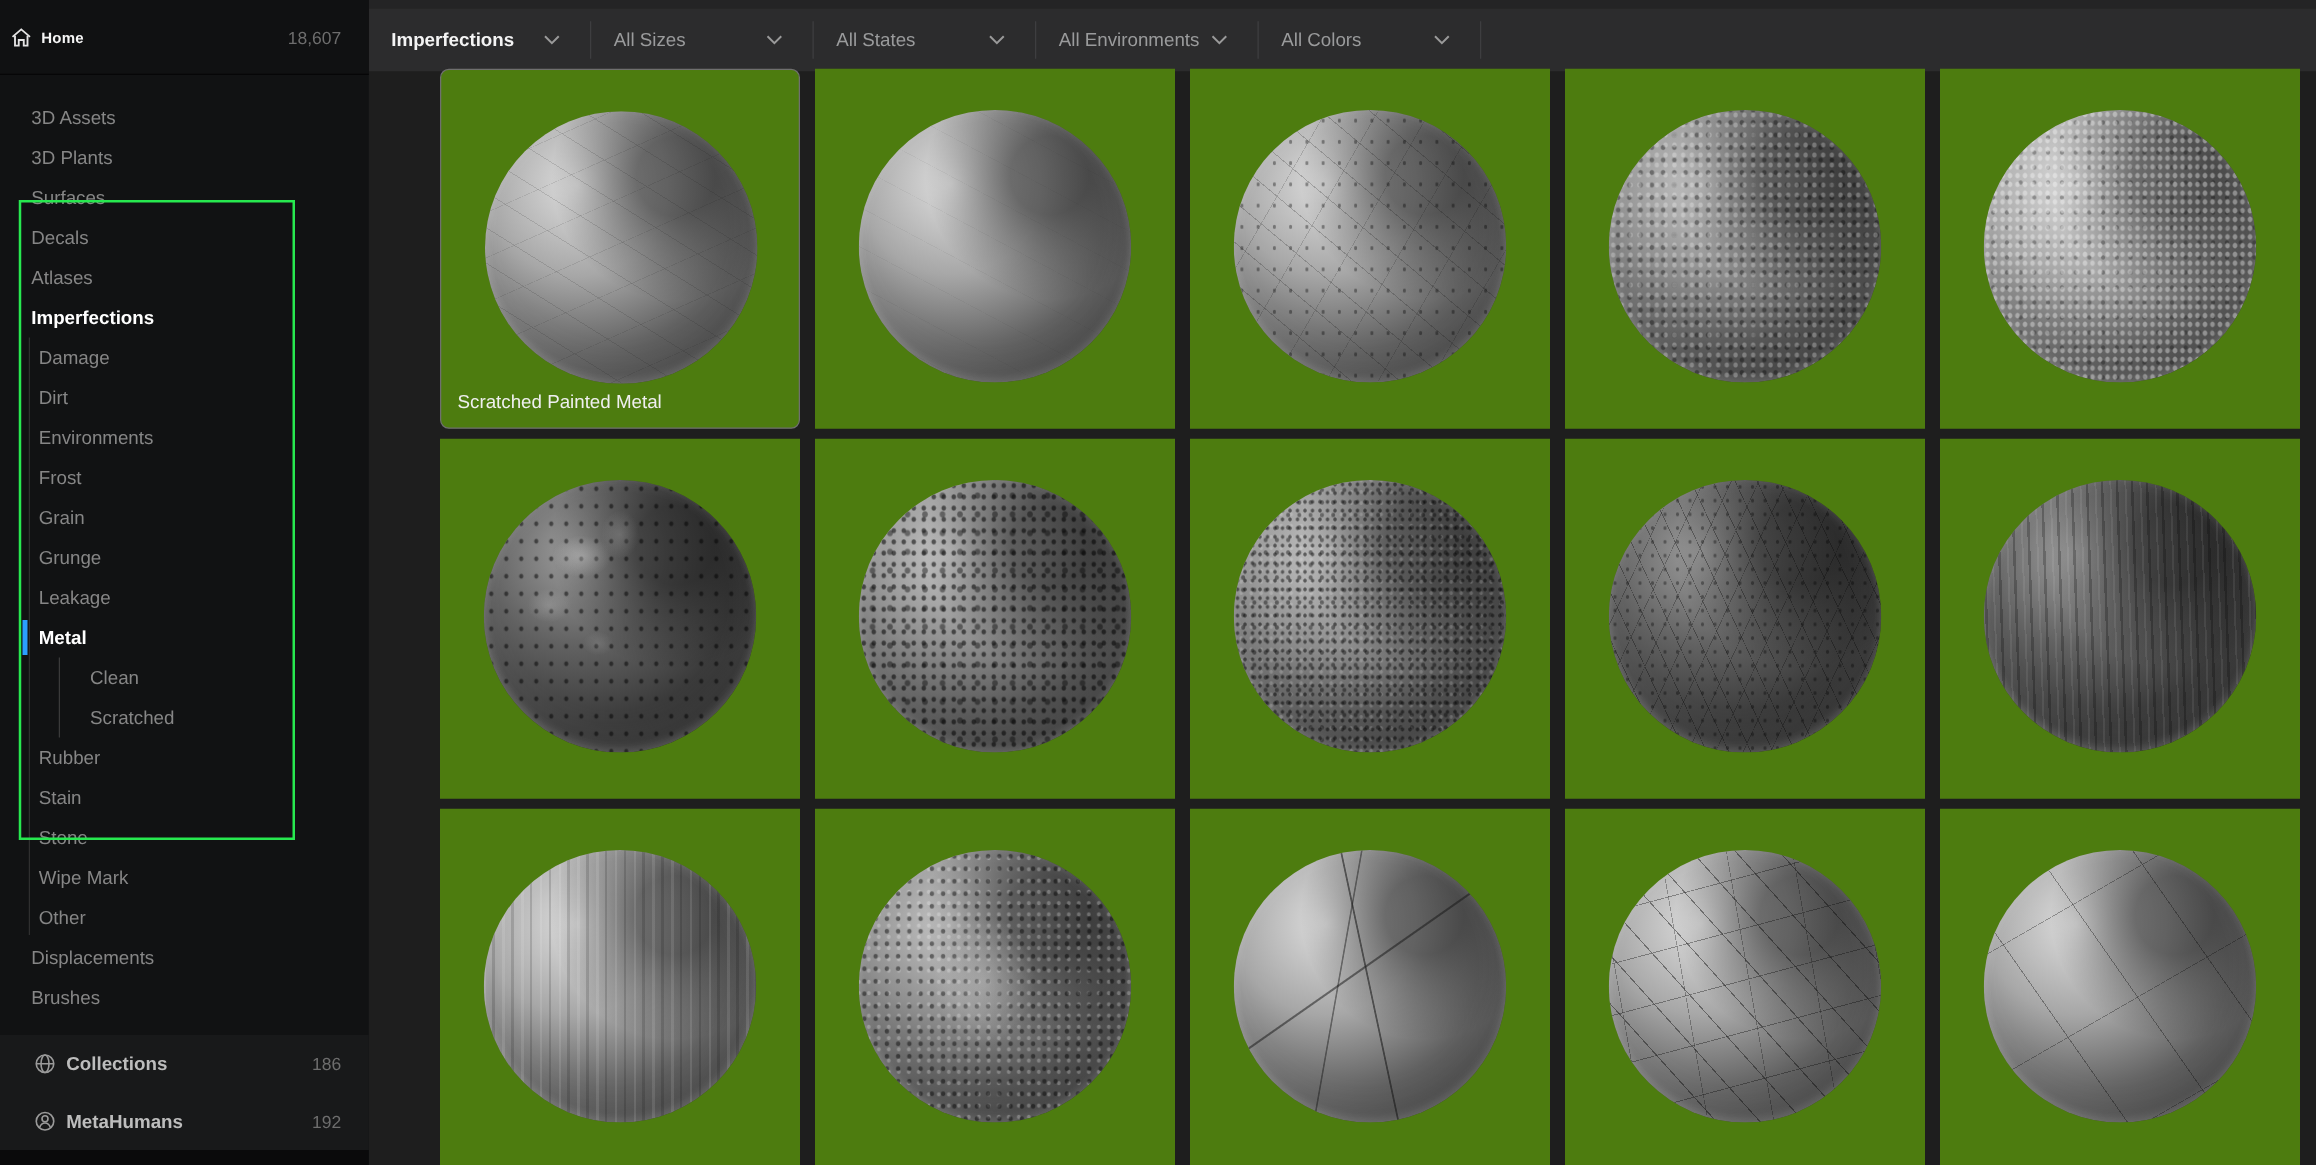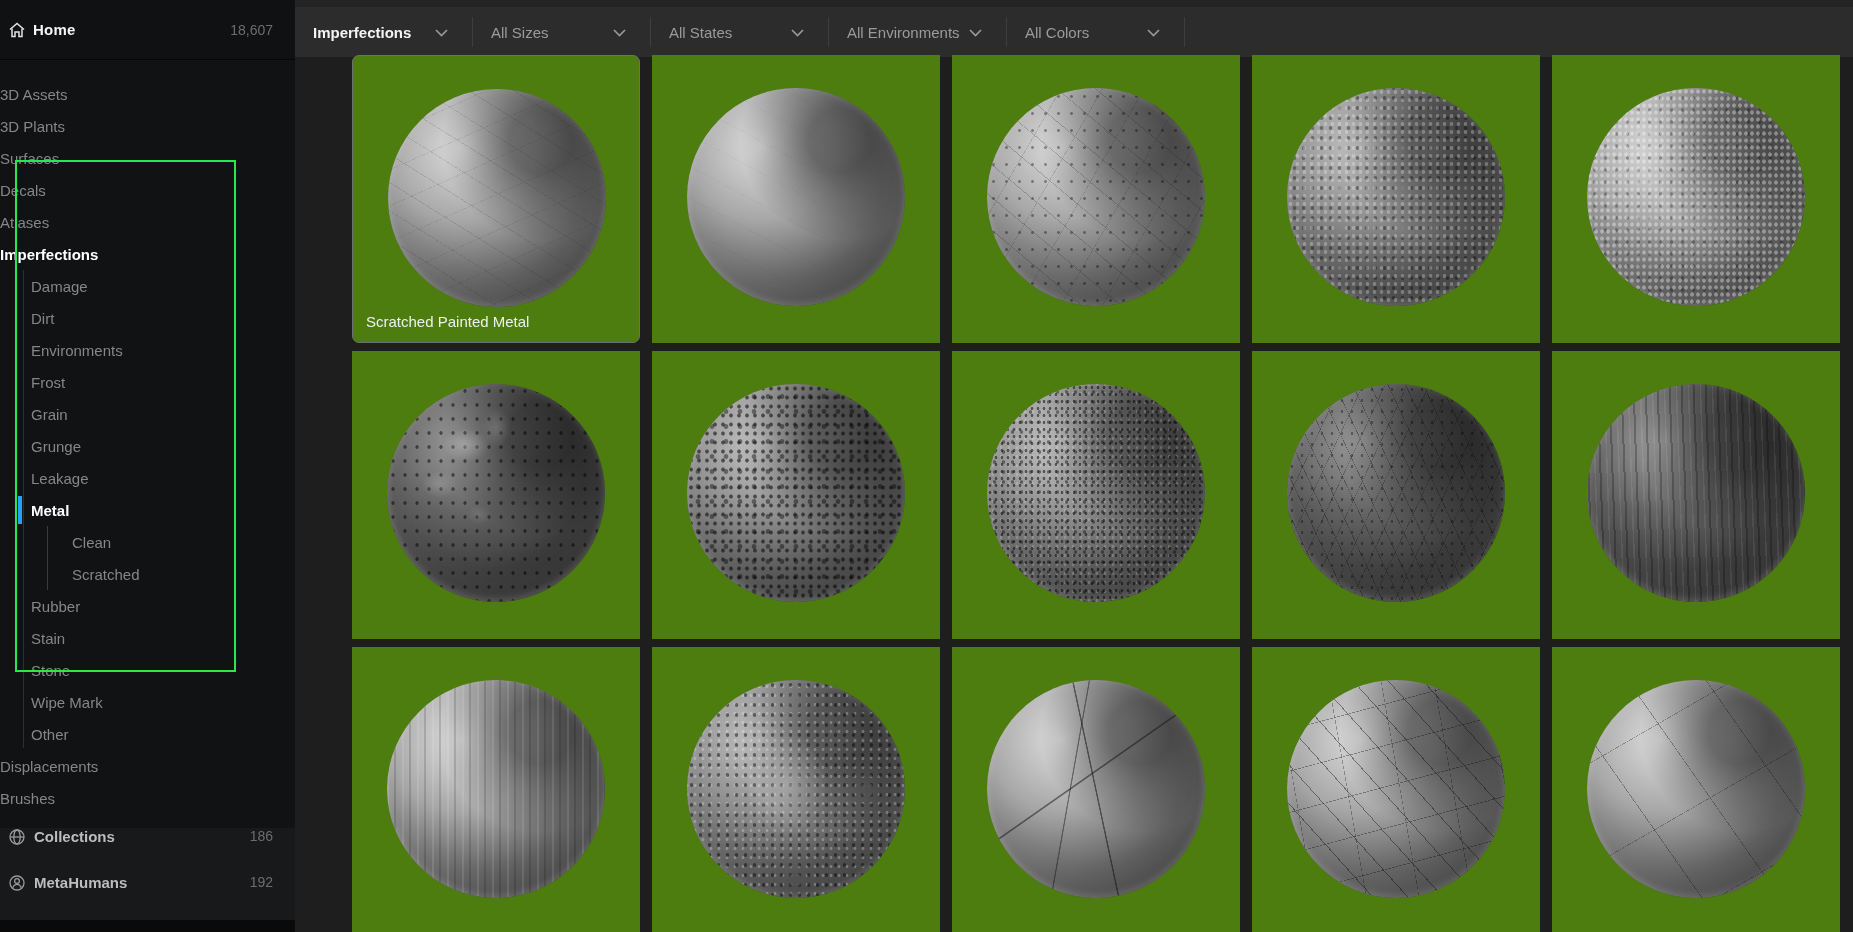--- a/index.html
+++ b/index.html
@@ -7,44 +7,44 @@
               font-family:"Liberation Sans", sans-serif; }
   .app { position:relative; width:1853px; height:932px; }
 
   
   .sidebar { position:absolute; left:0; top:0; width:295px; height:932px;
              background:#111213; z-index:5; }
   .home-row { position:absolute; left:0; top:0; width:295px; height:60px;
               background:#101112; border-bottom:1px solid #060607;
               display:flex; align-items:center; cursor:pointer; }
   .home-row .hicon { margin-left:8px; display:flex; }
-  .home-label { color:#f5f5f5; font-size:15px; font-weight:700; margin-left:7px; letter-spacing:.2px; }
+  .home-label { color:#f5f5f5; font-size:12px; font-weight:700; margin-left:7px; letter-spacing:.2px; }
   .count { position:absolute; right:22px; color:#6d6d6d; font-size:14px; }
 
   .nav { position:absolute; left:0; top:78px; width:295px; }
   .nav-item { height:32px; display:flex; align-items:center; color:#868686;
               font-size:15px; cursor:pointer; position:relative; }
-  .lvl0 { }
+  .lvl0 { padding-left:25px; }
   .lvl1 { padding-left:31px; }
   .lvl2 { padding-left:72px;text-align:right; }
   .nav-item.active { color:#ffffff; font-weight:700; }
   .nav-item.selected { color:#ffffff; font-weight:700; }
 
   .green-box { position:absolute; left:15px; top:160px; width:221px; height:512px;
                border:2px solid #27e84f; pointer-events:none; z-index:3; }
   .tree-line-1 { position:absolute; left:23px; top:192px; width:1px; height:478px;
                  background:#2f2f2f; }
   .tree-line-2 { position:absolute; left:47px; top:448px; width:1px; height:64px;
                  background:#3a3a3a; }
   .blue-bar { position:absolute; left:18px; top:418px; width:4px; height:28px;
               background:#2b9fff; z-index:4; }
 
   .sidebar-bottom { position:absolute; left:0; top:828px; width:295px; height:92px;
                     background:#18191a; }
-  .sb-row { height:46px; display:flex; position:relative; cursor:pointer; }
+  .sb-row { height:46px; display:flex; align-items:center; position:relative; cursor:pointer;margin-left:19px; }
   .sb-row .bicon { margin-left:8px; display:flex; }
   .sb-label { color:#bdbdbd; font-size:15px; font-weight:700; margin-left:8px; }
   .footer-strip { position:absolute; left:0; top:920px; width:295px; height:12px; background:#0a0a0b; }
 
   
   .topbar { position:absolute; left:295px; top:0; width:1558px; height:57px;
             background:#2c2c2d; display:flex; align-items:center; }
   .topbar::before { content:""; position:absolute; left:0; top:0; width:100%; height:7px;
                     background:#242425; }
   .filter { width:177px; height:57px; display:flex; align-items:center;

